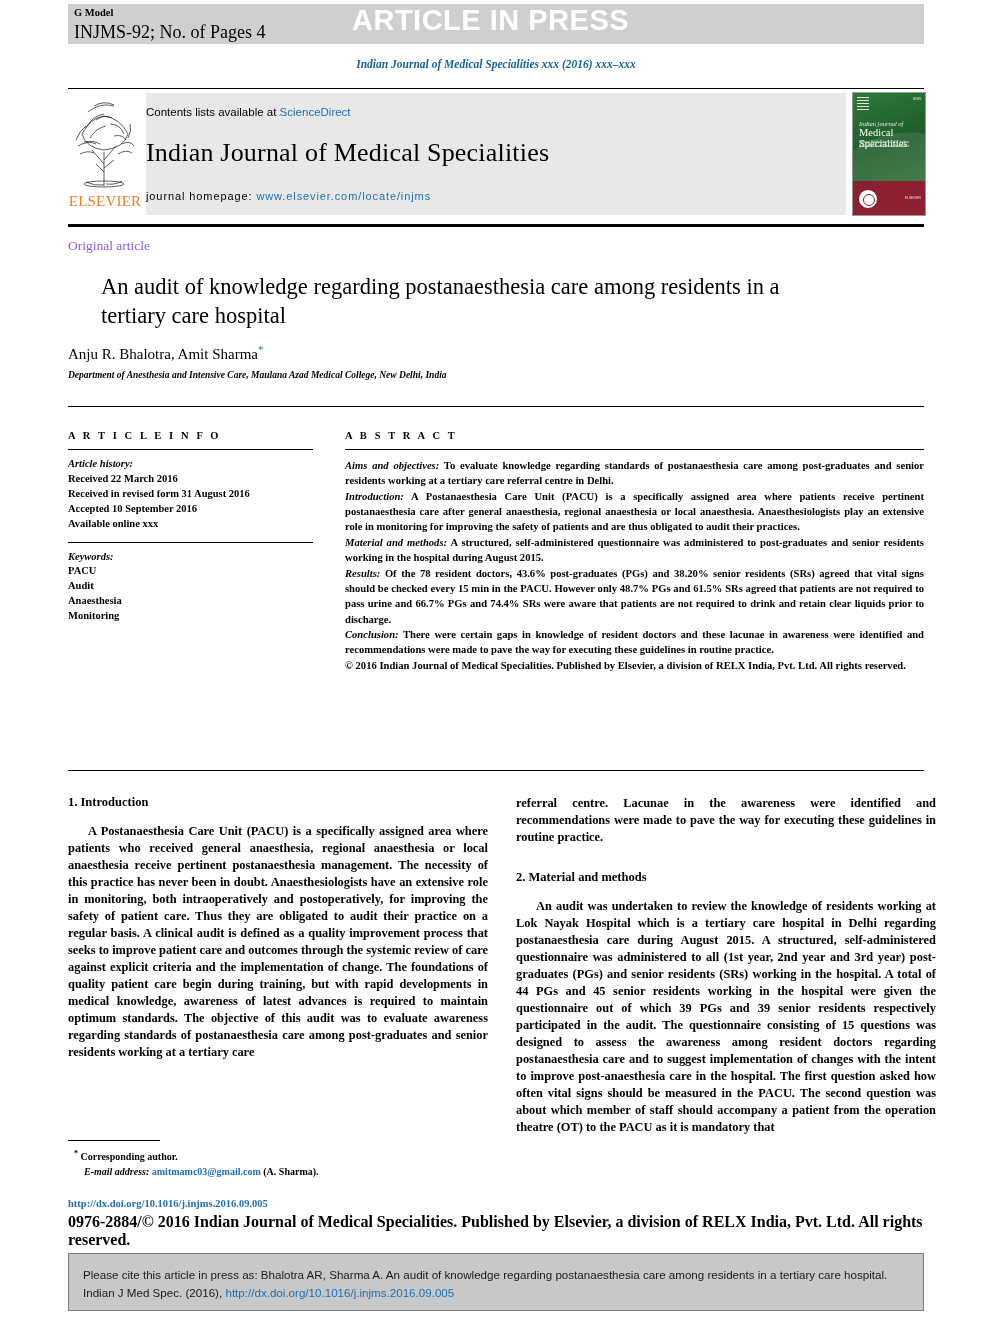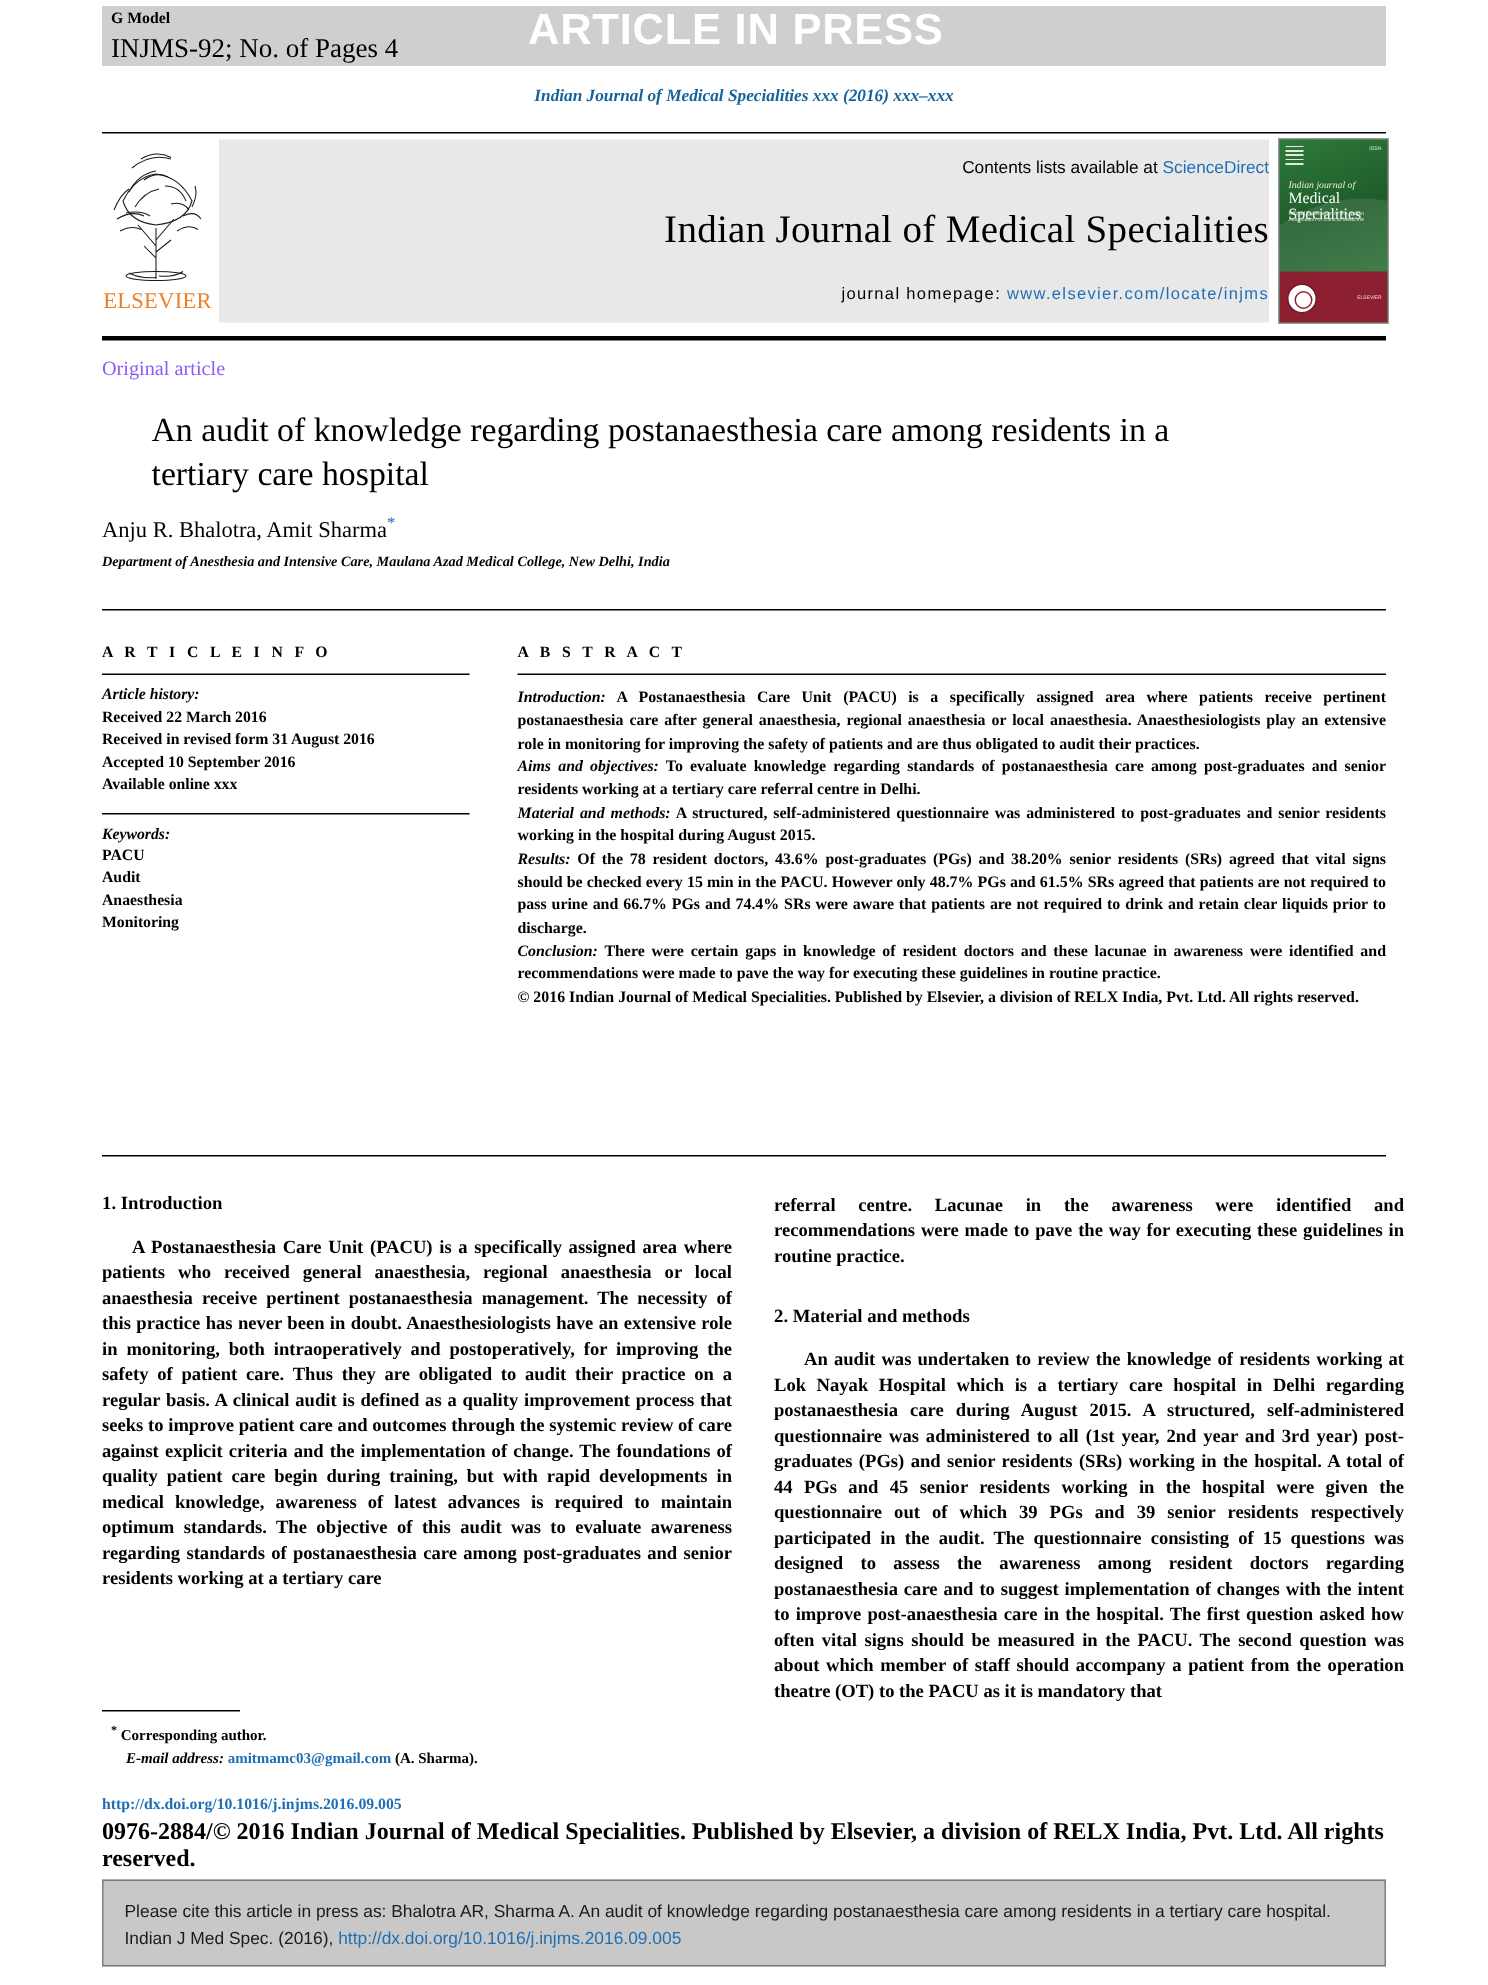--- a/index.html
+++ b/index.html
@@ -84,21 +84,21 @@
     font-size: 15px;
     letter-spacing: 0.2px;
     color: #ed7f27;
     font-weight: normal;
   }
   .mast-center {
     position: absolute;
     left: 78px; top: 1px;
     width: 700px; height: 122px;
     background: #e8e8e8;
-    text-align: right;
+    text-align: left;
   }
   .contents-line {
     margin-top: 13px;
     font-family: "Liberation Sans", sans-serif;
     font-size: 11.5px;
     color: #000;
   }
   .contents-line .sd { color: #1f6fb5; }
   .journal-title {
     margin-top: 20px;
@@ -418,22 +418,22 @@
       <div>Audit</div>
       <div>Anaesthesia</div>
       <div>Monitoring</div>
     </div>
   </div>
 
   <div class="abs-col">
     <div class="sec-head">A B S T R A C T</div>
     <div class="hr-thin"></div>
     <div class="abs-body">
+      <p><span class="lead">Aims and objectives:</span><span> To evaluate knowledge regarding standards of postanaesthesia care among post-graduates and senior residents working at a tertiary care referral centre in Delhi.</span></p>
       <p><span class="lead">Introduction:</span><span> A Postanaesthesia Care Unit (PACU) is a specifically assigned area where patients receive pertinent postanaesthesia care after general anaesthesia, regional anaesthesia or local anaesthesia. Anaesthesiologists play an extensive role in monitoring for improving the safety of patients and are thus obligated to audit their practices.</span></p>
-      <p><span class="lead">Aims and objectives:</span><span> To evaluate knowledge regarding standards of postanaesthesia care among post-graduates and senior residents working at a tertiary care referral centre in Delhi.</span></p>
       <p><span class="lead">Material and methods:</span><span> A structured, self-administered questionnaire was administered to post-graduates and senior residents working in the hospital during August 2015.</span></p>
       <p><span class="lead">Results:</span><span> Of the 78 resident doctors, 43.6% post-graduates (PGs) and 38.20% senior residents (SRs) agreed that vital signs should be checked every 15 min in the PACU. However only 48.7% PGs and 61.5% SRs agreed that patients are not required to pass urine and 66.7% PGs and 74.4% SRs were aware that patients are not required to drink and retain clear liquids prior to discharge.</span></p>
       <p><span class="lead">Conclusion:</span><span> There were certain gaps in knowledge of resident doctors and these lacunae in awareness were identified and recommendations were made to pave the way for executing these guidelines in routine practice.</span></p>
       <p class="abs-copy">
           <span>© 2016 Indian Journal of Medical Specialities. Published by Elsevier, a division of RELX India, Pvt. Ltd. All rights reserved.</span>
         </p>
     </div>
   </div>
 
   <div class="rule-bot"></div>

